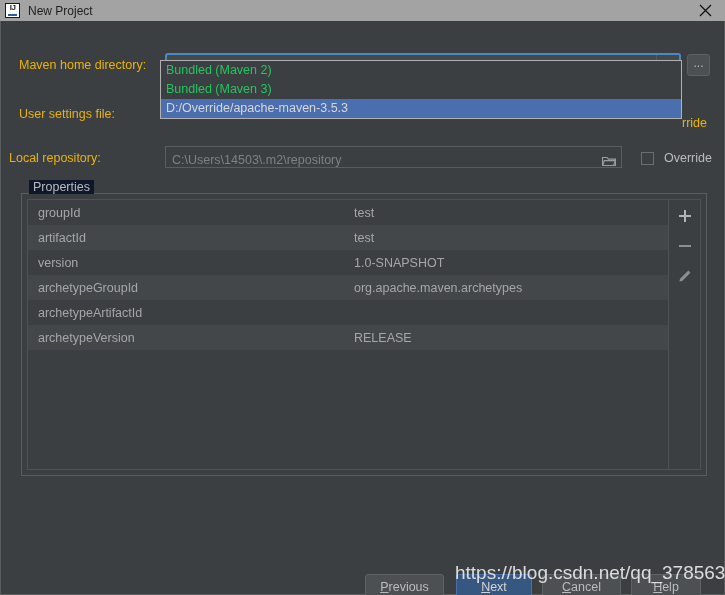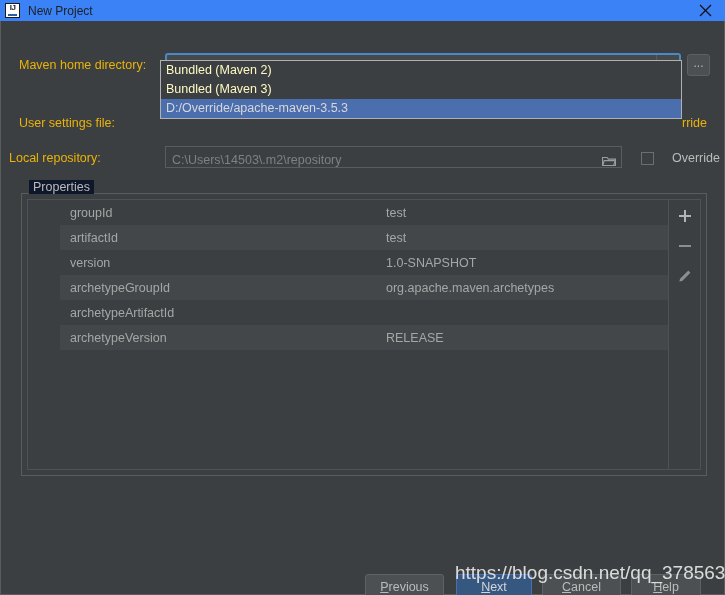--- a/index.html
+++ b/index.html
@@ -18,21 +18,21 @@
     height: 595px;
     background: #3c3f41;
     overflow: hidden;
   }
 
   
   .titlebar {
     position: absolute;
     left: 0; top: 0;
     width: 725px; height: 21px;
-    background: #3b82f6;
+    background: #a3a3a3;
     border-bottom: 1px solid #d8d8d8;
     display: flex;
     align-items: center;
   }
   .titlebar-icon {
     width: 16px; height: 16px;
     margin-left: 5px;
     position: relative;
     flex: 0 0 auto;
   }
@@ -160,21 +160,21 @@
     background: #3c3f41;
     border: 1px solid #b0b0b0;
     box-sizing: border-box;
     z-index: 40;
   }
   .dropdown-item {
     height: 19px;
     line-height: 19px;
     padding-left: 5px;
     font-size: 12.5px;
-    color: #fef9c3;
+    color: #22c55e;
     white-space: nowrap;
     cursor: default;
   }
   .dropdown-item.selected {
     background: #4b6eaf;
     color: #d7d7d7;
   }
 
   
   .textfield {
@@ -200,21 +200,21 @@
     align-items: center;
     justify-content: center;
     margin-right: 2px;
   }
 
   
   .checkbox-row {
     position: absolute;
     display: flex;
     align-items: center;
-    gap: 18px;
+    gap: 10px;
   }
   .checkbox-box {
     width: 13px; height: 13px;
     border: 1px solid #6b6e70;
     background: #3c3f41;
     box-sizing: border-box;
   }
   .checkbox-label {
     font-size: 12.5px;
     color: #bbbbbb;
@@ -240,21 +240,20 @@
   }
 
   .table-wrap {
     position: absolute;
     left: 26px; top: 178px;
     width: 674px; height: 271px;
     border: 1px solid #4e5254;
     box-sizing: border-box;
     background: #3c3f41;
     display: flex;
-    padding-left: 32px;
   }
   .table-main {
     flex: 1 1 auto;
     overflow: hidden;
   }
   .prop-row {
     height: 25px;
     display: flex;
     align-items: center;
     font-size: 12.5px;
@@ -354,21 +353,21 @@
 
     <div class="combo">
       <div class="combo-value">Bundled (Maven 3)</div>
       <div class="combo-arrow">
           <span class="tri"></span>
         </div>
     </div>
 
     <div class="browse-btn">...</div>
 
-    <div class="form-label" style="left:18px; top:95px;text-align:center;">User settings file:</div>
+    <div class="form-label" style="left:18px; top:86px;text-align:center;">User settings file:</div>
 
     <div class="form-label" style="left:681px; top:95px;">rride</div>
 
     <div class="form-label" style="left:8px; top:130px;">Local repository:</div>
 
     <div class="textfield" style="left:164px; top:125px; width:457px;align-items:flex-end;">
       <div class="tf-value">C:\Users\14503\.m2\repository</div>
       <div class="folder-icon">
         <svg width="14" height="11" viewBox="0 0 14 11">
           <path d="M0.5 1.5h4.5l1.3 1.6H13.5v6.4H0.5z" fill="none" stroke="#9a9ea0" stroke-width="1.1"></path>

